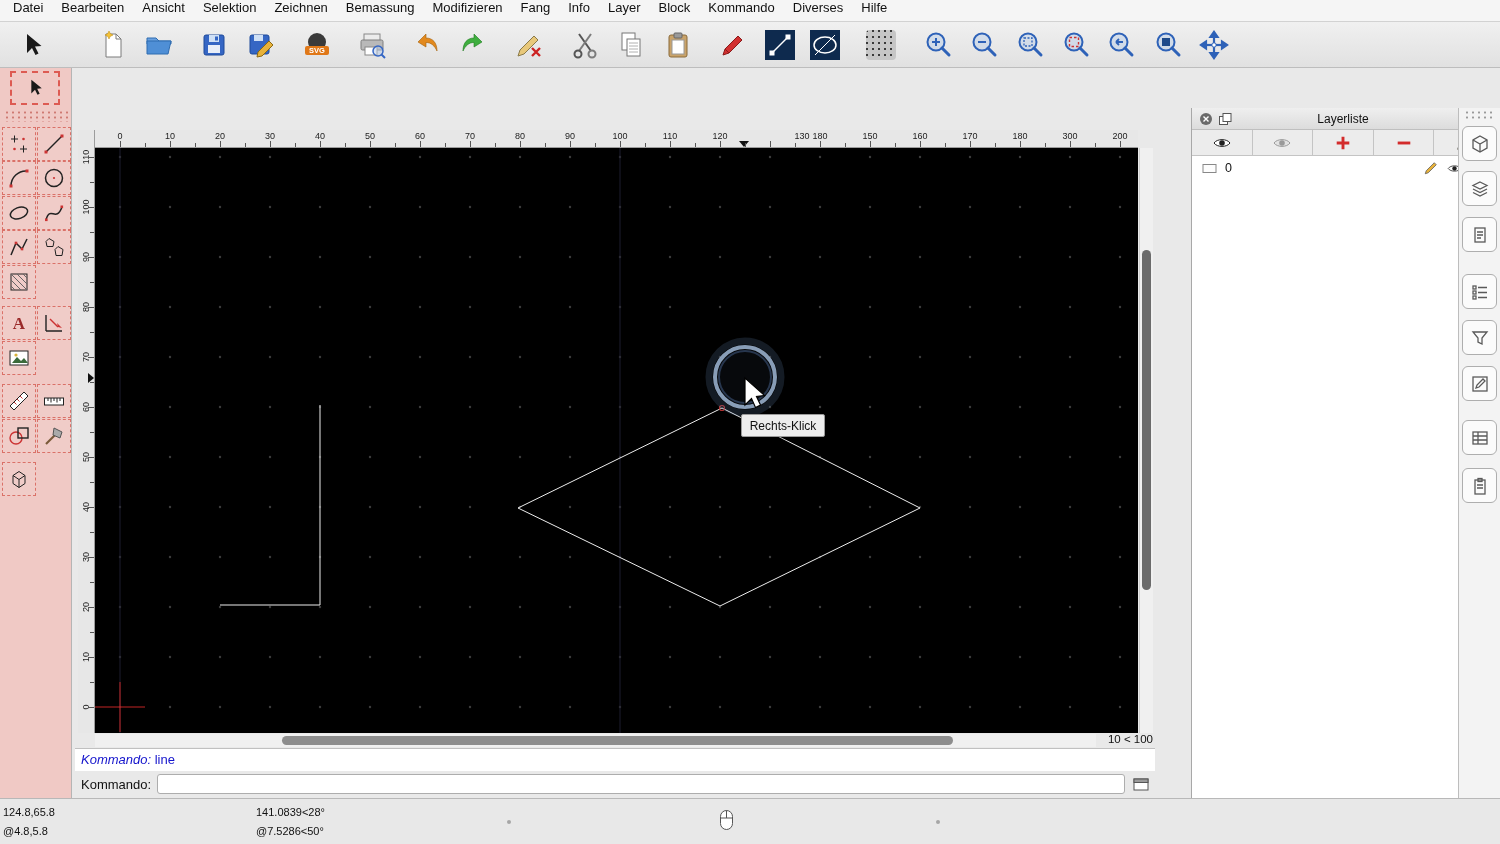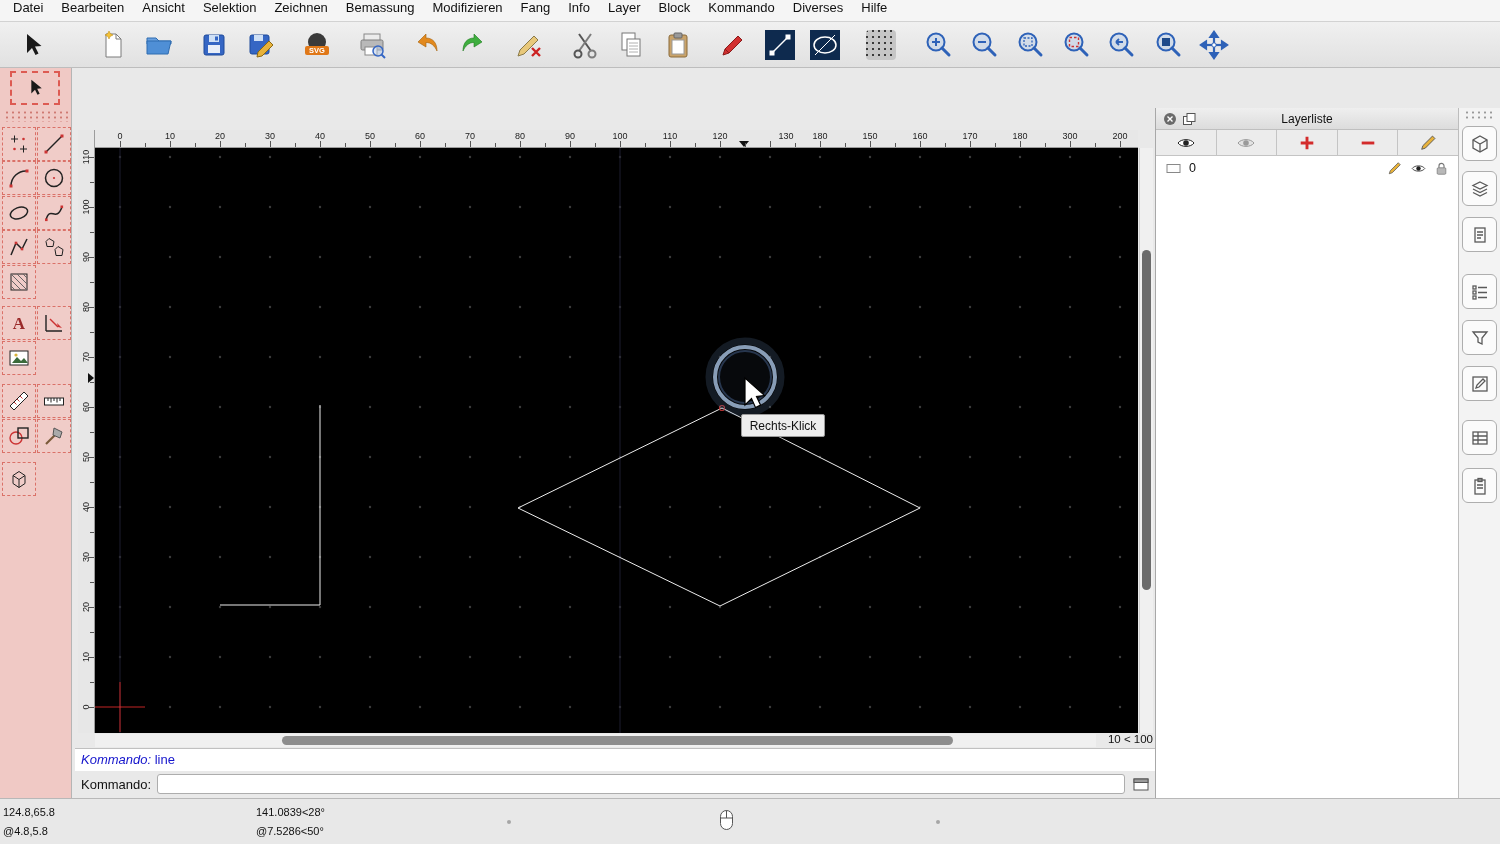--- a/index.html
+++ b/index.html
@@ -57,21 +57,21 @@
   #cmd-history { position:absolute; left:75px; top:748px; width:1080px; height:23px; background:#fff; border-top:1px solid #c0c0c0;
       font-size:13px; line-height:22px; padding-left:6px; color:#1414cc; }
   #cmd-history .klabel { font-style:italic; }
   #cmd-row { position:absolute; left:75px; top:771px; width:1080px; height:27px; background:#e9e9e9; }
   #cmd-label { position:absolute; left:6px; top:0; line-height:27px; font-size:13px; color:#111; }
   #cmd-input { position:absolute; left:82px; top:3px; width:968px; height:20px; border:1px solid #adadad; border-radius:3px;
       background:#fff; font-size:13px; padding:0 4px; font-family:"Liberation Sans",sans-serif; }
   #cmd-toggle { position:absolute; left:1055px; top:4px; width:21px; height:18px; display:flex; align-items:center; justify-content:center; }
 
   
-  #layer-panel { position:absolute; left:1155px; top:108px; width:303px; height:690px; background:#fff; border-left:1px solid #a8a8a8; }
+  #layer-panel { position:absolute; left:1191px; top:108px; width:303px; height:690px; background:#fff; border-left:1px solid #a8a8a8; }
   #lp-header { position:absolute; left:0; top:0; width:100%; height:22px; background:linear-gradient(#efefef,#dcdcdc); border-bottom:1px solid #bfbfbf; }
   #lp-title { position:absolute; width:100%; text-align:center; line-height:22px; font-size:12px; color:#111; }
   #lp-close { position:absolute; left:7px; top:4px; }
   #lp-float { position:absolute; left:26px; top:4px; }
   #lp-toolbar { position:absolute; left:0; top:22px; width:100%; height:26px; display:flex; background:#ececec; border-bottom:1px solid #c4c4c4; }
   .lp-btn { flex:1; border-right:1px solid #c4c4c4; display:flex; align-items:center; justify-content:center; }
   .lp-btn:last-child { border-right:none; }
   #layer-row { position:absolute; left:0; top:48px; width:100%; height:24px; display:flex; align-items:center; padding:0 10px; background:#fff; }
   #layer-name { font-size:12.5px; color:#111; margin-left:7px; }
   #layer-row .spacer { margin-left:auto; }
@@ -500,21 +500,21 @@
       <i class="ht" style="left: 500px;"></i>
       <span class="rl" style="left: 525px;">100</span>
       <i class="ht major" style="left: 525px;"></i>
       <i class="ht" style="left: 550px;"></i>
       <span class="rl" style="left: 575px;">110</span>
       <i class="ht major" style="left: 575px;"></i>
       <i class="ht" style="left: 600px;"></i>
       <span class="rl" style="left: 625px;">120</span>
       <i class="ht major" style="left: 625px;"></i>
       <i class="ht" style="left: 650px;"></i>
-      <span class="rl" style="left: 691px; text-align: center;">130</span>
+      <span class="rl" style="left: 707px; text-align: center;">130</span>
       <i class="ht major" style="left: 675px;"></i>
       <i class="ht" style="left: 700px;"></i>
       <span class="rl" style="left: 725px;">180</span>
       <i class="ht major" style="left: 725px;"></i>
       <i class="ht" style="left: 750px;"></i>
       <span class="rl" style="left: 775px;">150</span>
       <i class="ht major" style="left: 775px;"></i>
       <i class="ht" style="left: 800px;"></i>
       <span class="rl" style="left: 825px;">160</span>
       <i class="ht major" style="left: 825px;"></i>

